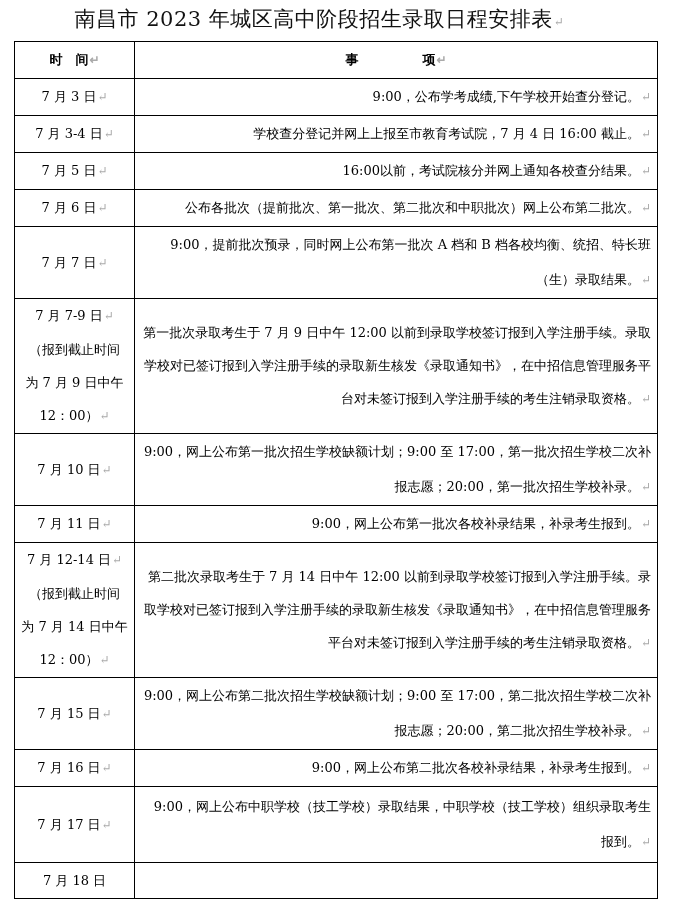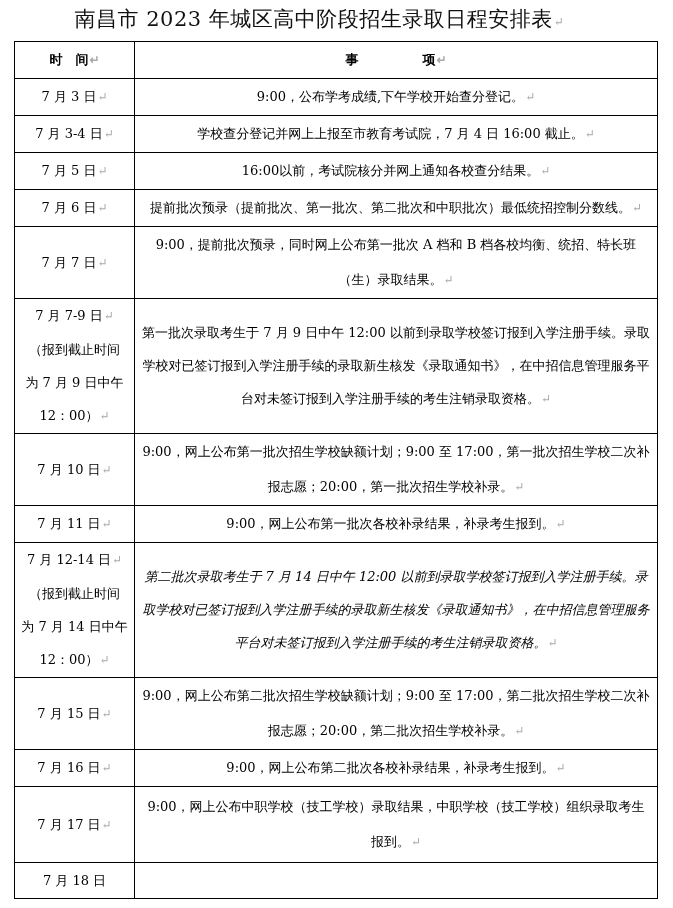--- a/index.html
+++ b/index.html
@@ -7,21 +7,21 @@
          font-family:"DejaVu Serif", "Liberation Serif", serif; color:#000; }
   .title { position:absolute; left:0; top:4px; width:639px; text-align:center;
            font-size:21px; letter-spacing:0.5px; line-height:30px; color:#111; }
   .mark { color:#aaa; font-size:12px; margin-left:1px; }
   table.sched { position:absolute; left:14px; top:41px; width:644px;
                 border-collapse:collapse; table-layout:fixed; }
   table.sched td { border:1.6px solid #000; font-size:13px; vertical-align:middle;
                    padding:0 6px; line-height:35px; }
   td.time { width:107px; text-align:center; padding:0 4px; }
   td.time.multi { line-height:33px; }
-  td.event { text-align:center; }
+  td.event { text-align:right; }
   td.event.center { text-align:center; }
   th.hdr, td.hdr { font-weight:bold; text-align:center; font-size:14px;font-family:Liberation Serif, serif; }
   .hdr-event-a { display:inline-block; margin-right:64px; }
 </style>
 </head>
 <body>
 
 <div class="title"><span>南昌市 2023 年城区高中阶段招生录取日程安排表</span><span class="mark">↵</span></div>
 
 <table class="sched">
@@ -45,21 +45,21 @@
       <tr style="height: 35px;">
         <td class="time">
           <div>7 月 5 日<span class="mark">↵</span></div>
         </td>
         <td class="event"><span>16:00以前，考试院核分并网上通知各校查分结果。</span><span class="mark">↵</span></td>
       </tr>
       <tr style="height: 35px;">
         <td class="time">
           <div>7 月 6 日<span class="mark">↵</span></div>
         </td>
-        <td class="event"><span>提前批次预录（提前批次、第一批次、第二批次和中职批次）最低统招控制分数线。</span><span class="mark">↵</span></td>
+        <td class="event"><span>公布各批次（提前批次、第一批次、第二批次和中职批次）网上公布第二批次。</span><span class="mark">↵</span></td>
       </tr>
       <tr style="height: 62px;">
         <td class="time">
           <div>7 月 7 日<span class="mark">↵</span></div>
         </td>
         <td class="event"><span>9:00，提前批次预录，同时网上公布第一批次 A 档和 B 档各校均衡、统招、特长班（生）录取结果。</span><span class="mark">↵</span></td>
       </tr>
       <tr style="height: 133px; margin-top: 39px;">
         <td class="time multi">
           <div>7 月 7-9 日<span class="mark">↵</span></div>
@@ -81,21 +81,21 @@
         </td>
         <td class="event"><span>9:00，网上公布第一批次各校补录结果，补录考生报到。</span><span class="mark">↵</span></td>
       </tr>
       <tr style="height: 132px;">
         <td class="time multi">
           <div>7 月 12-14 日<span class="mark">↵</span></div>
           <div>（报到截止时间</div>
           <div>为 7 月 14 日中午</div>
           <div>12：00）<span class="mark">↵</span></div>
         </td>
-        <td class="event" style="line-height: 33px; font-style: italic;"><span>第二批次录取考生于 7 月 14 日中午 12:00 以前到录取学校签订报到入学注册手续。录取学校对已签订报到入学注册手续的录取新生核发《录取通知书》，在中招信息管理服务平台对未签订报到入学注册手续的考生注销录取资格。</span><span class="mark">↵</span></td>
+        <td class="event" style="line-height: 33px;"><span>第二批次录取考生于 7 月 14 日中午 12:00 以前到录取学校签订报到入学注册手续。录取学校对已签订报到入学注册手续的录取新生核发《录取通知书》，在中招信息管理服务平台对未签订报到入学注册手续的考生注销录取资格。</span><span class="mark">↵</span></td>
       </tr>
       <tr style="height: 72px;">
         <td class="time">
           <div>7 月 15 日<span class="mark">↵</span></div>
         </td>
         <td class="event"><span>9:00，网上公布第二批次招生学校缺额计划；9:00 至 17:00，第二批次招生学校二次补报志愿；20:00，第二批次招生学校补录。</span><span class="mark">↵</span></td>
       </tr>
       <tr style="height: 35px; padding-left: 12px;">
         <td class="time">
           <div>7 月 16 日<span class="mark">↵</span></div>

